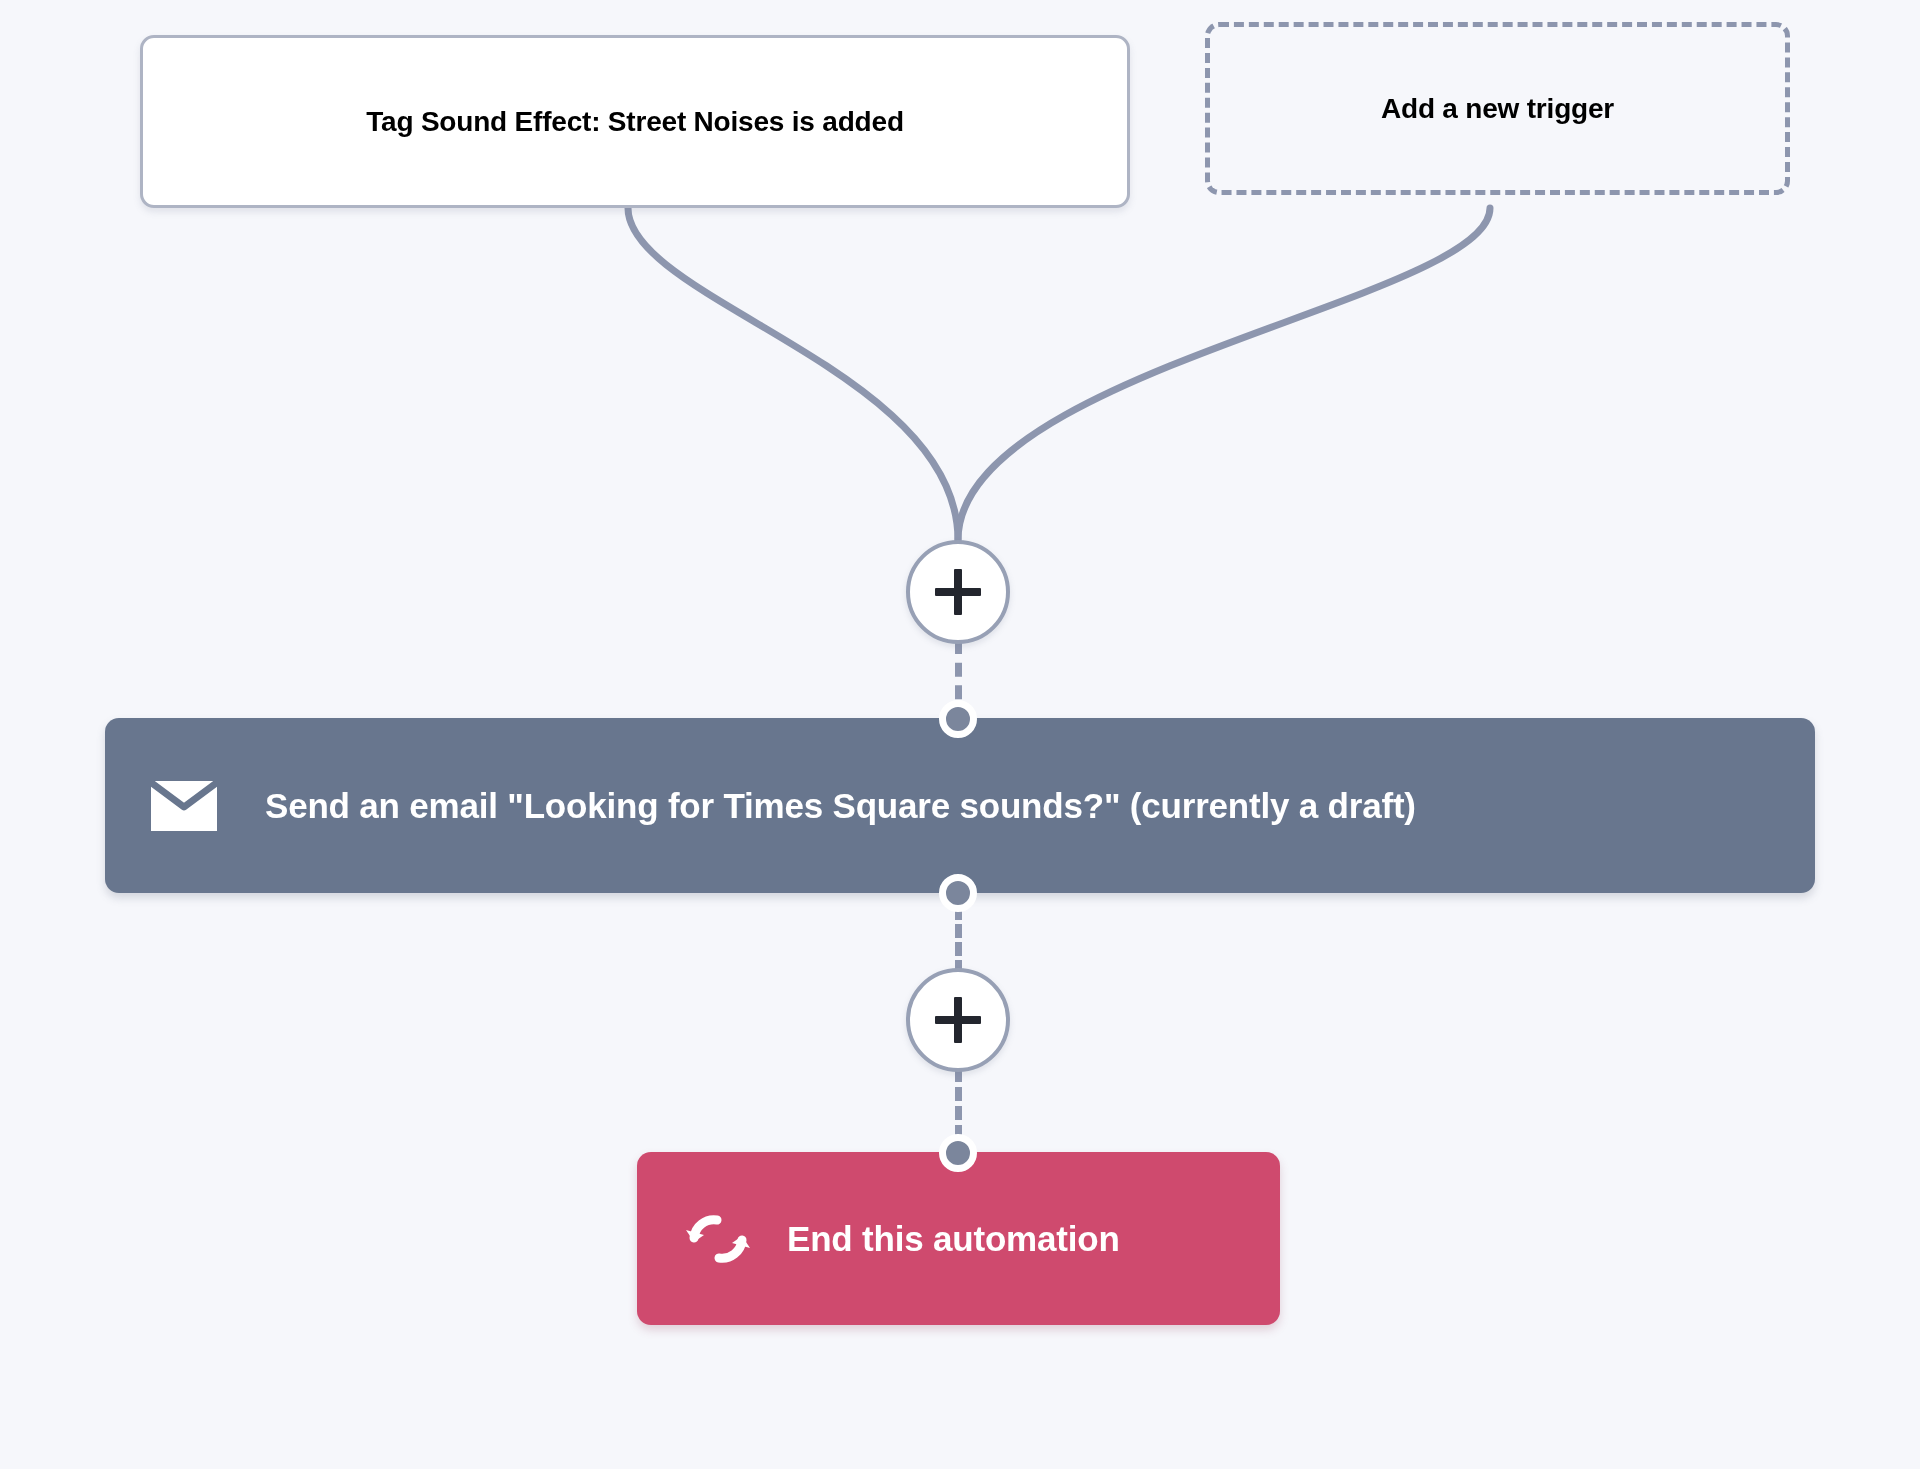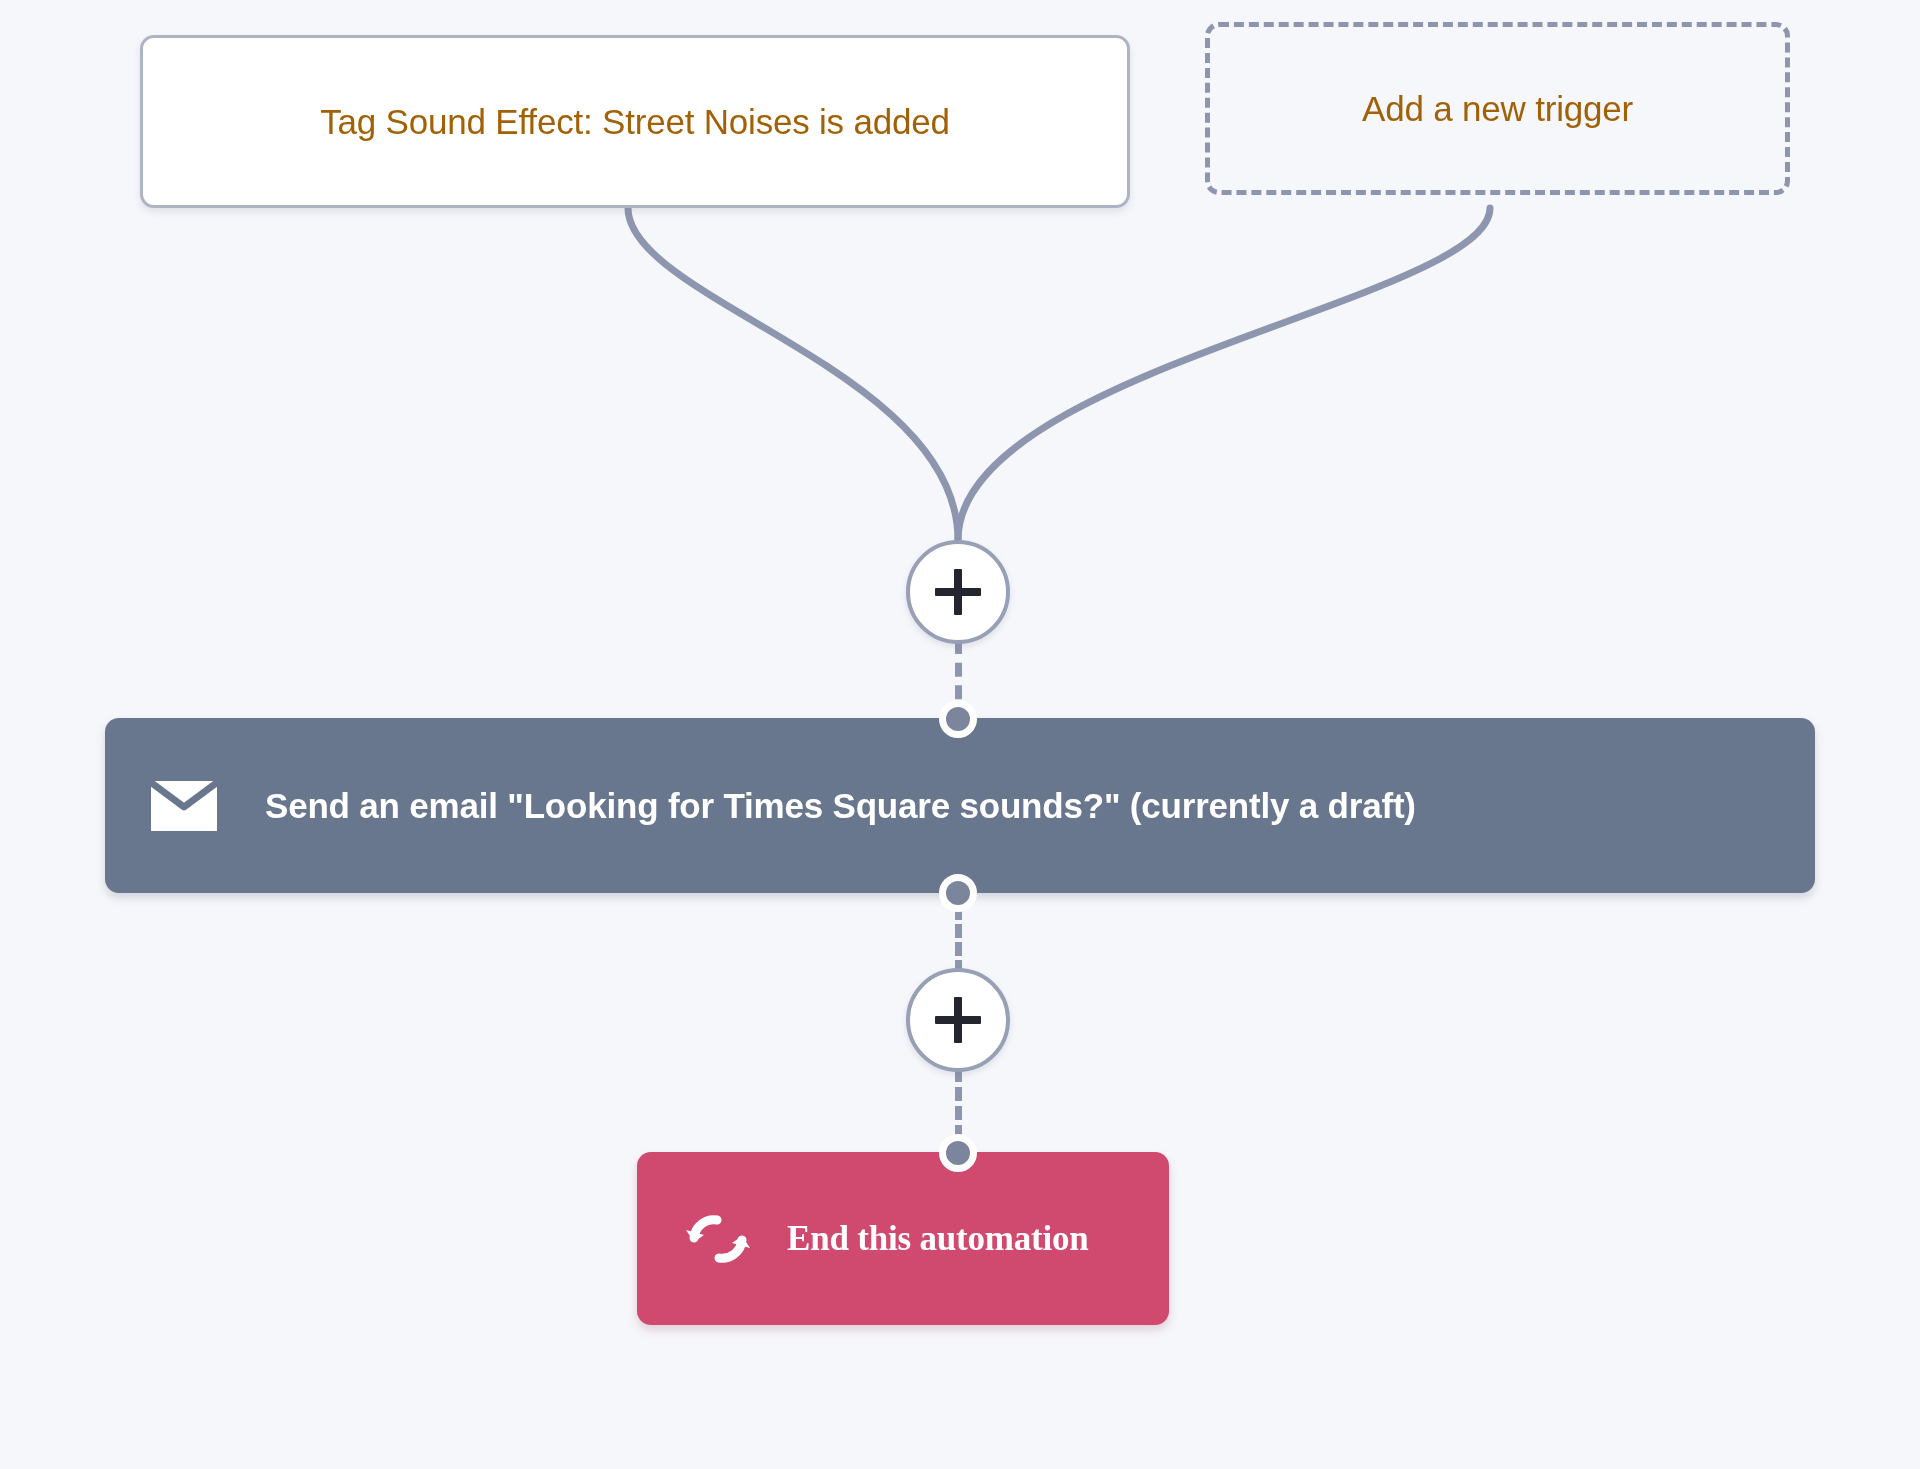--- a/index.html
+++ b/index.html
@@ -32,23 +32,23 @@
   .trigger-box {
     position: absolute;
     display: flex;
     align-items: center;
     justify-content: center;
     border-radius: 14px;
     z-index: 3;
   }
 
   .trigger-box .trigger-label {
-    font-size: 35px;
-    font-weight: normal;
-    color: #a16207;
+    font-size: 28px;
+    font-weight: bold;
+    color: #000000;
     letter-spacing: -0.2px;
     white-space: nowrap;
   }
 
   #trigger-existing {
     left: 140px;
     top: 35px;
     width: 990px;
     height: 173px;
     background: #ffffff;
@@ -159,26 +159,25 @@
     height: 175px;
     background: #68768e;
     box-shadow: 0 5px 9px rgba(90,100,125,0.22);
     padding-left: 46px;
   }
   #action-email .action-icon { width: 66px; height: 50px; margin-right: 48px; }
 
   #action-end {
     left: 637px;
     top: 1152px;
-    width: 532px;
+    width: 643px;
     height: 173px;
     background: #cf4a6e;
     box-shadow: 0 5px 10px rgba(150,70,95,0.22);
     padding-left: 48px;
-    font-family: Liberation Serif, serif;
   }
   #action-end .action-icon { width: 66px; height: 62px; margin-right: 36px; }
 </style>
 </head>
 <body>
 
 <div id="canvas">
 
   <svg id="wires" viewBox="0 0 1920 1469" xmlns="http://www.w3.org/2000/svg">
     <path d="M 628 208 C 628 300 958 370 958 540" fill="none" stroke="#8d96ae" stroke-width="7" stroke-linecap="round"></path>

